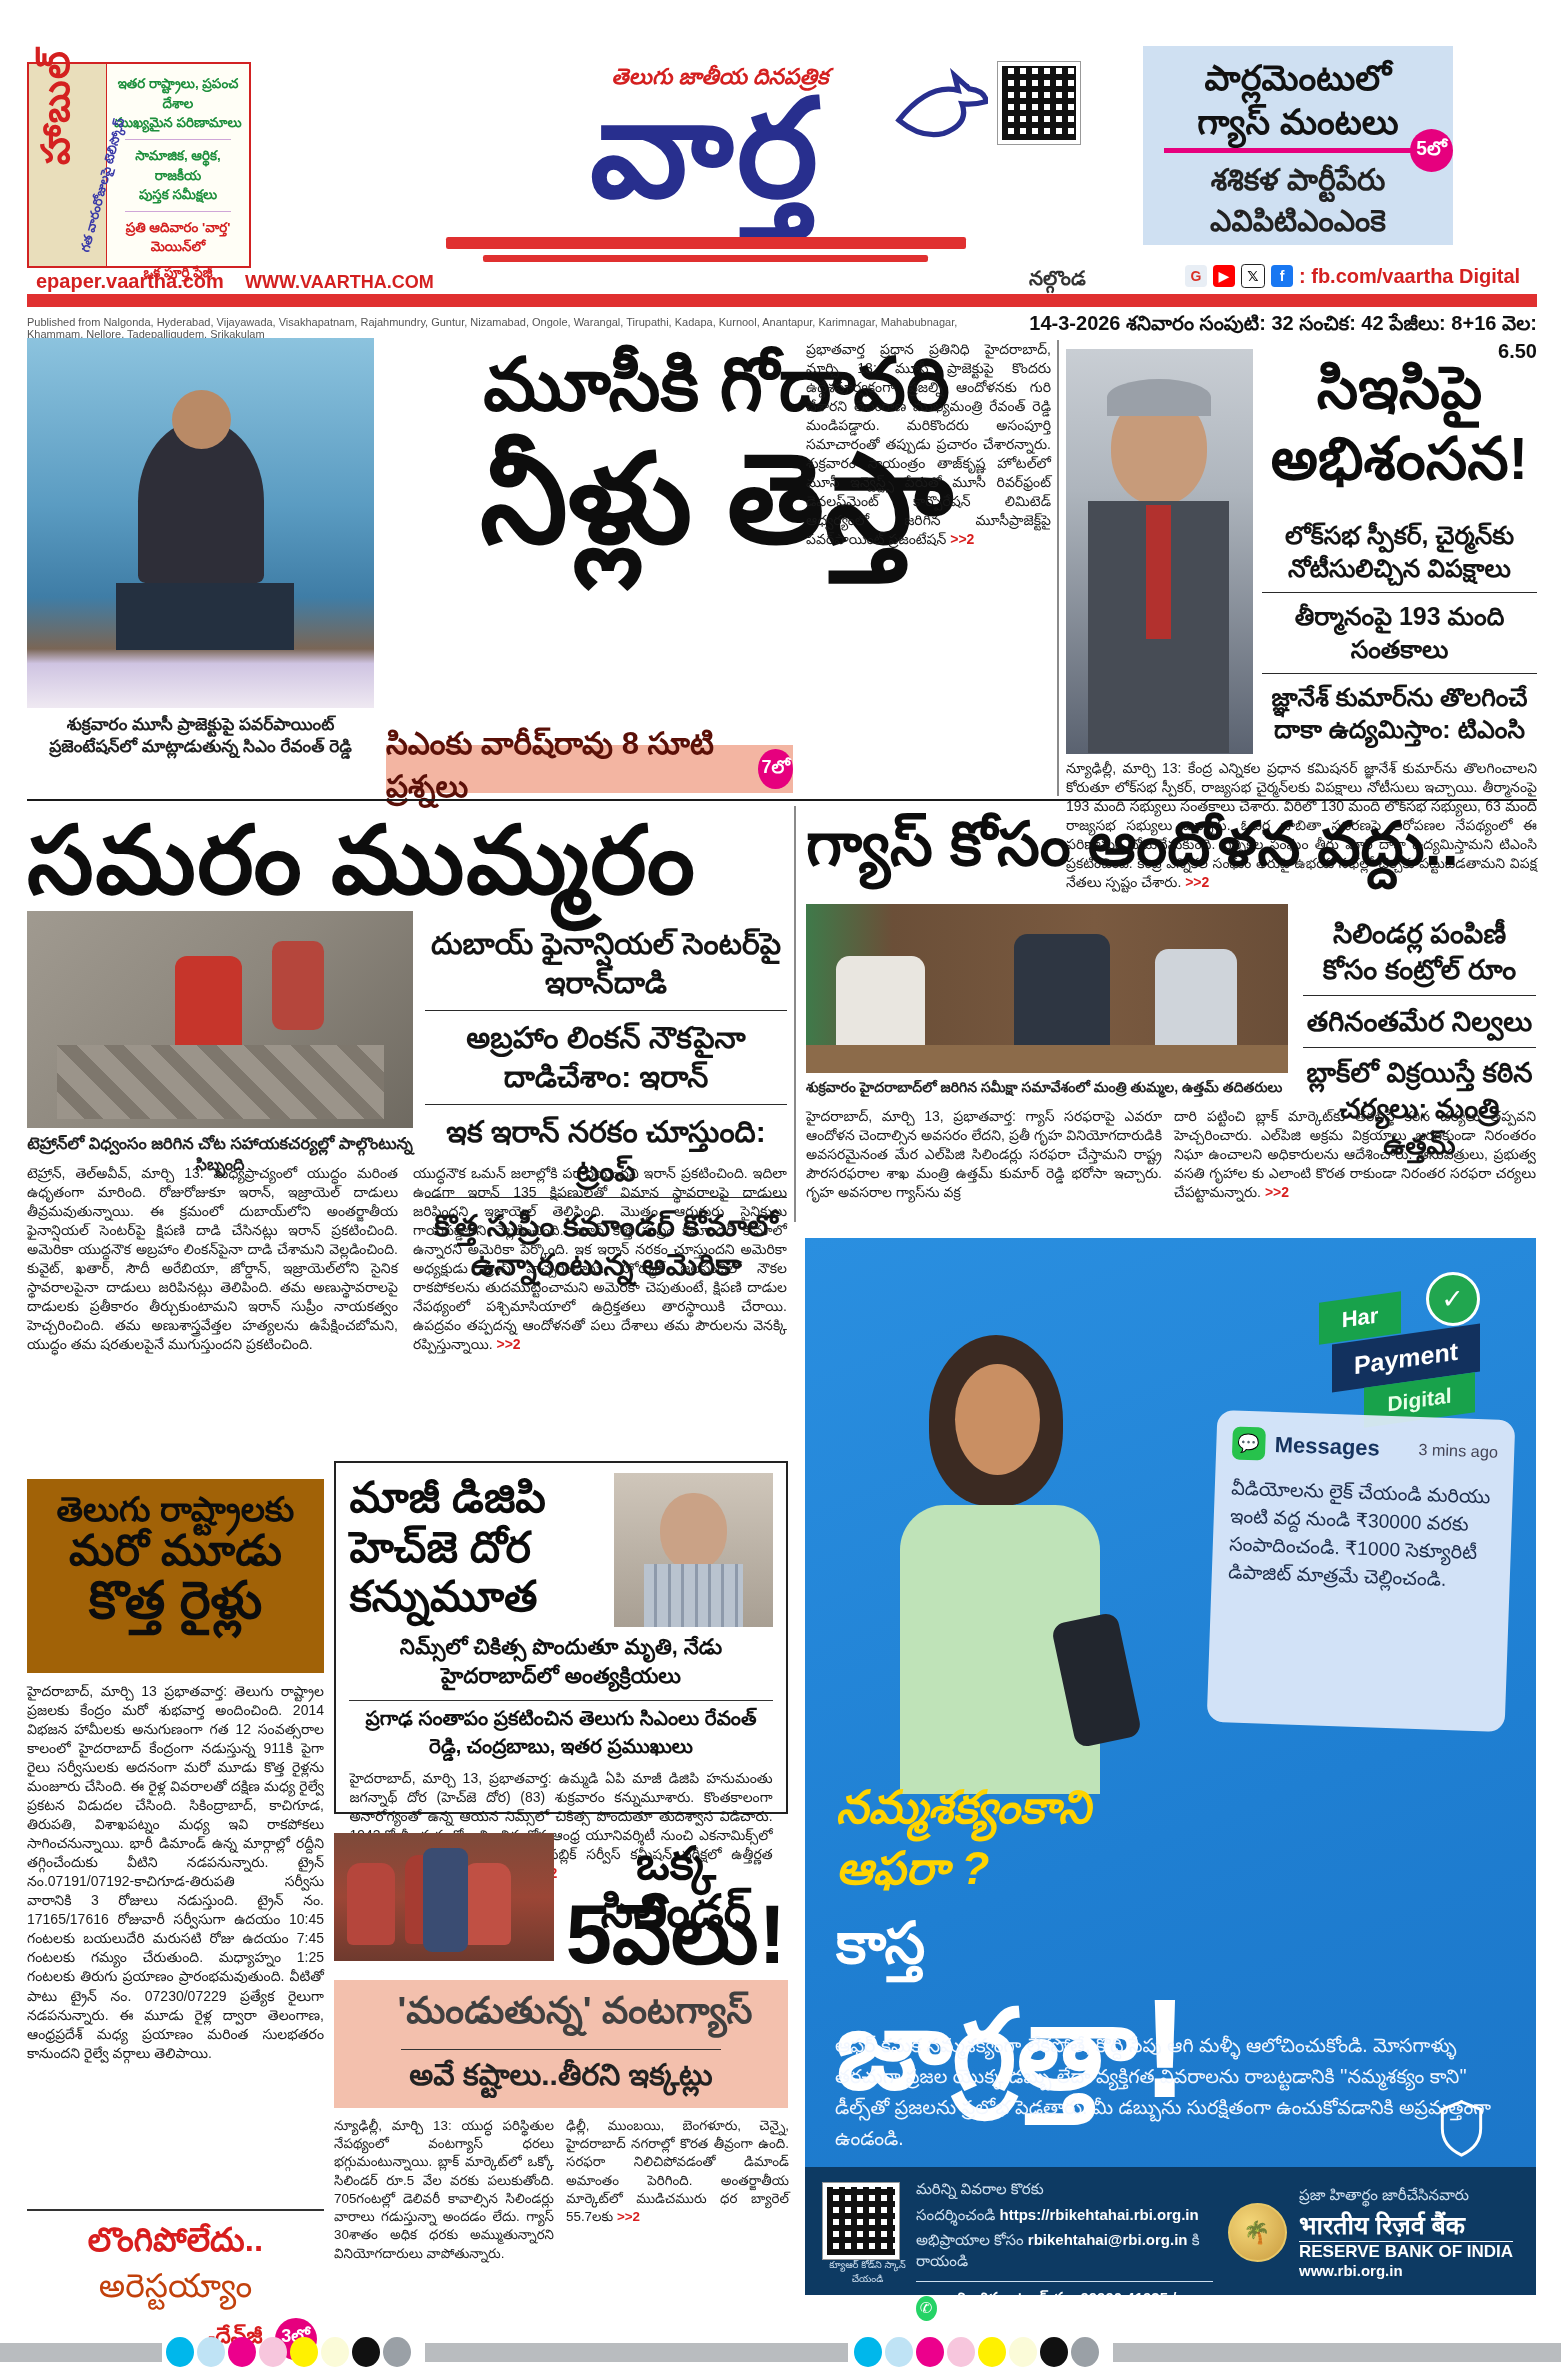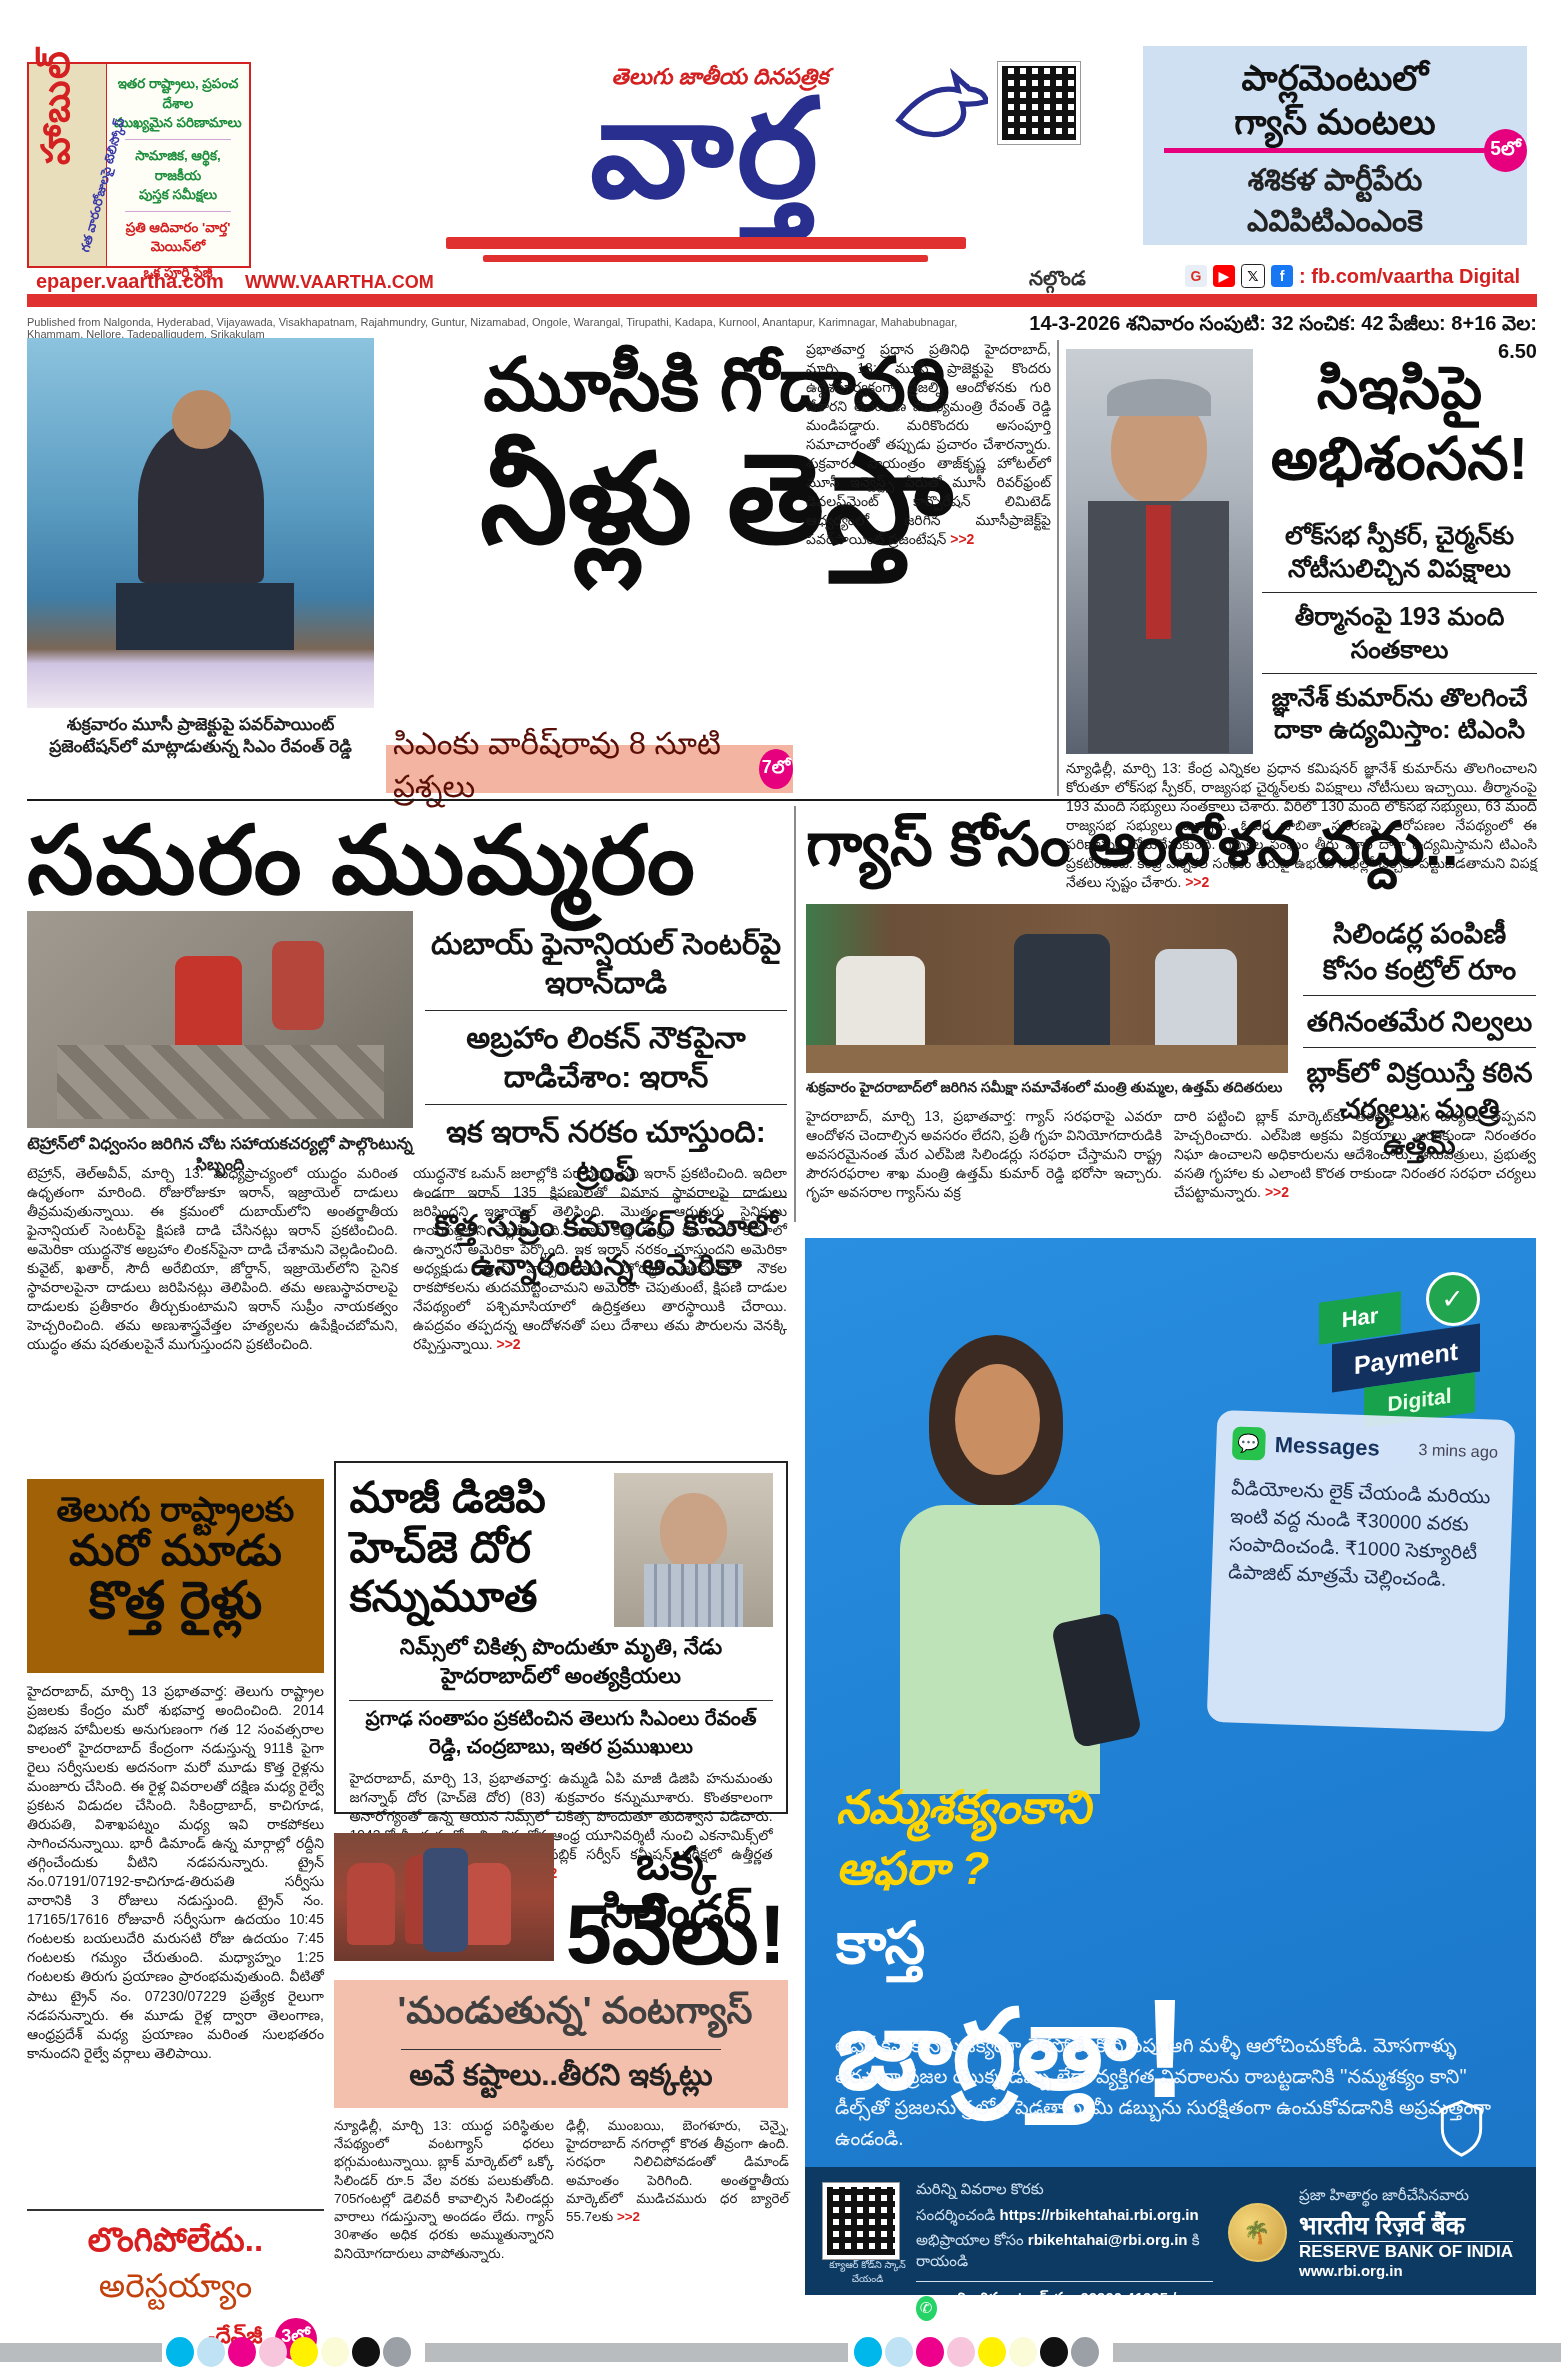--- a/index.html
+++ b/index.html
@@ -23,21 +23,21 @@
   .url-red{color:#d42020;font-weight:900;}
   .masthead-tagline{left:460px;top:64px;width:520px;text-align:center;color:#d42020;font-size:22px;font-weight:bold;font-style:italic;}
   .logo-wrap{left:416px;top:80px;width:579px;height:186px;text-align:center;}
   .logo-text{color:#282f8e;font-size:137px;font-weight:900;line-height:1;letter-spacing:3px;}
   .logo-bar1{position:absolute;left:30px;top:157px;width:520px;height:12px;background:#e03030;border-radius:2.2px;}
   .logo-bar2{position:absolute;left:67px;top:175px;width:445px;height:7.4px;background:#e03030;border-radius:2.2px;}
   .qr{background:
       repeating-linear-gradient(0deg,#111 0 6px,transparent 6px 12px),
       repeating-linear-gradient(90deg,#111 0 6px,#fff 6px 12px);
       border:4.5px solid #fff;outline:1.5px solid #999;}
-  .top-ad{left:1143px;top:46px;width:384px;height:199px;background:#cfe0f2;text-align:center;padding-top:10.4px;box-sizing:border-box;}
+  .top-ad{left:1143px;top:46px;width:310px;height:199px;background:#cfe0f2;text-align:center;padding-top:10.4px;box-sizing:border-box;}
   .top-ad-h{font-size:35px;font-weight:900;color:#121212;line-height:1.25;}
   .top-ad-rule{position:relative;height:4.5px;background:#e6007e;margin:4.5px 21px 7.4px 21px;}
   .top-ad-badge{position:absolute;right:-21px;top:-19.3px;width:43px;height:43px;border-radius:50%;background:#e6007e;
                 color:#fff;font-size:19.3px;font-weight:bold;display:flex;align-items:center;justify-content:center;}
   .top-ad-s{font-size:30px;font-weight:bold;color:#222;line-height:1.35;}
   .edition{left:1029px;top:267px;font-size:20px;font-weight:bold;color:#333;}
   .social-row{left:1185px;top:264px;display:flex;align-items:center;gap:6px;}
   .sic{width:22px;height:22px;border-radius:3.7px;display:flex;align-items:center;justify-content:center;
        color:#fff;font-size:14px;font-weight:bold;}
   .social-cap{color:#d42020;font-size:20px;font-weight:bold;}
@@ -151,21 +151,21 @@
   </div>
   <div class="abs cap" style="left:27px;top:714px;width:347px;font-size:17px;">
     <div>శుక్రవారం మూసీ ప్రాజెక్టుపై పవర్‌పాయింట్</div>
     <div>ప్రజెంటేషన్‌లో మాట్లాడుతున్న సిఎం రేవంత్ రెడ్డి</div>
   </div>
 
   <div class="abs headline" style="left:379px;top:346px;width:675px;text-align:center;font-size:74px;">మూసీకి గోదావరి</div>
   <div class="abs headline" style="left:379px;top:433px;width:675px;text-align:center;font-size:125px;">నీళ్లు తెస్తా</div>
 
   <div class="abs" style="left:386px;top:745px;width:407px;height:48px;background:#f3b5a2;display:flex;align-items:center;justify-content:center;gap:10.4px;">
-    <span style="font-size:31px;font-weight:400;color:#5a1008;margin-left:7px;">సిఎంకు వారీష్‌రావు 8 సూటి ప్రశ్నలు</span>
+    <span style="font-size:31px;font-weight:700;color:#5a1008;">సిఎంకు వారీష్‌రావు 8 సూటి ప్రశ్నలు</span>
     <span class="pink-badge" style="width:40px;height:40px;font-size:18px;">7లో</span>
   </div>
 
   <div class="abs body-txt jc" style="left:806px;top:340px;width:245px;height:454px;">
     <span>ప్రభాతవార్త ప్రధాన ప్రతినిధి హైదరాబాద్, మార్చి 13: మూసీ ప్రాజెక్టుపై కొందరు ఉద్దేశపూర్వకంగా ప్రజల్ని ఆందోళనకు గురి చేశారని తెలంగాణ ముఖ్యమంత్రి రేవంత్ రెడ్డి మండిపడ్డారు. మరికొందరు అసంపూర్తి సమాచారంతో తప్పుడు ప్రచారం చేశారన్నారు. శుక్రవారం సాయంత్రం తాజ్‌కృష్ణ హోటల్‌లో మూసీ ఇన్వెస్ట్స్ పేరుతో మూసీ రివర్‌ఫ్రంట్ డెవలప్‌మెంట్ కార్పొరేషన్ లిమిటెడ్ ఆధ్వర్యంలో జరిగిన మూసీప్రాజెక్ట్‌పై పవర్‌పాయింట్ ప్రజంటేషన్</span>
     <span class="jump">&gt;&gt;2</span>
   </div>
   <div class="abs vrule" style="left:1057px;top:340px;height:456px;"></div>
 
   <div class="ph" style="left:1066px;top:349px;width:187px;height:405px;background:

